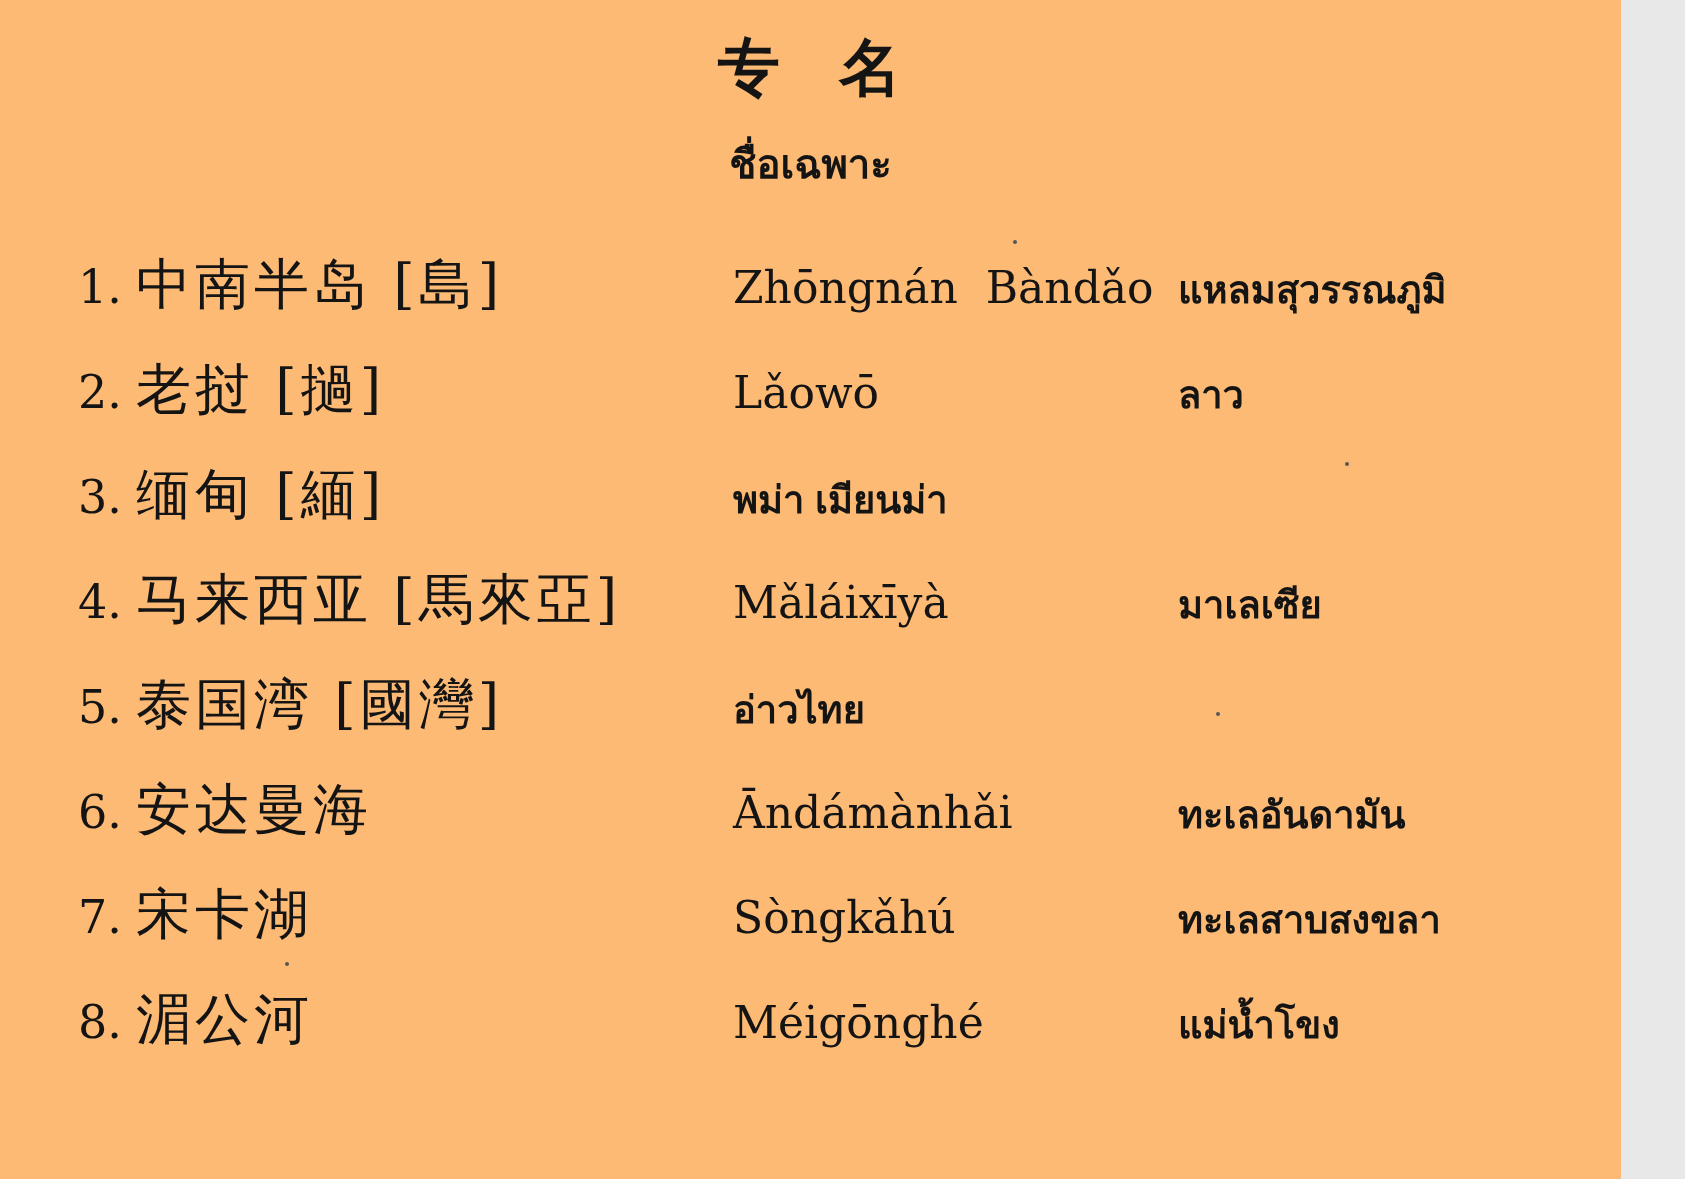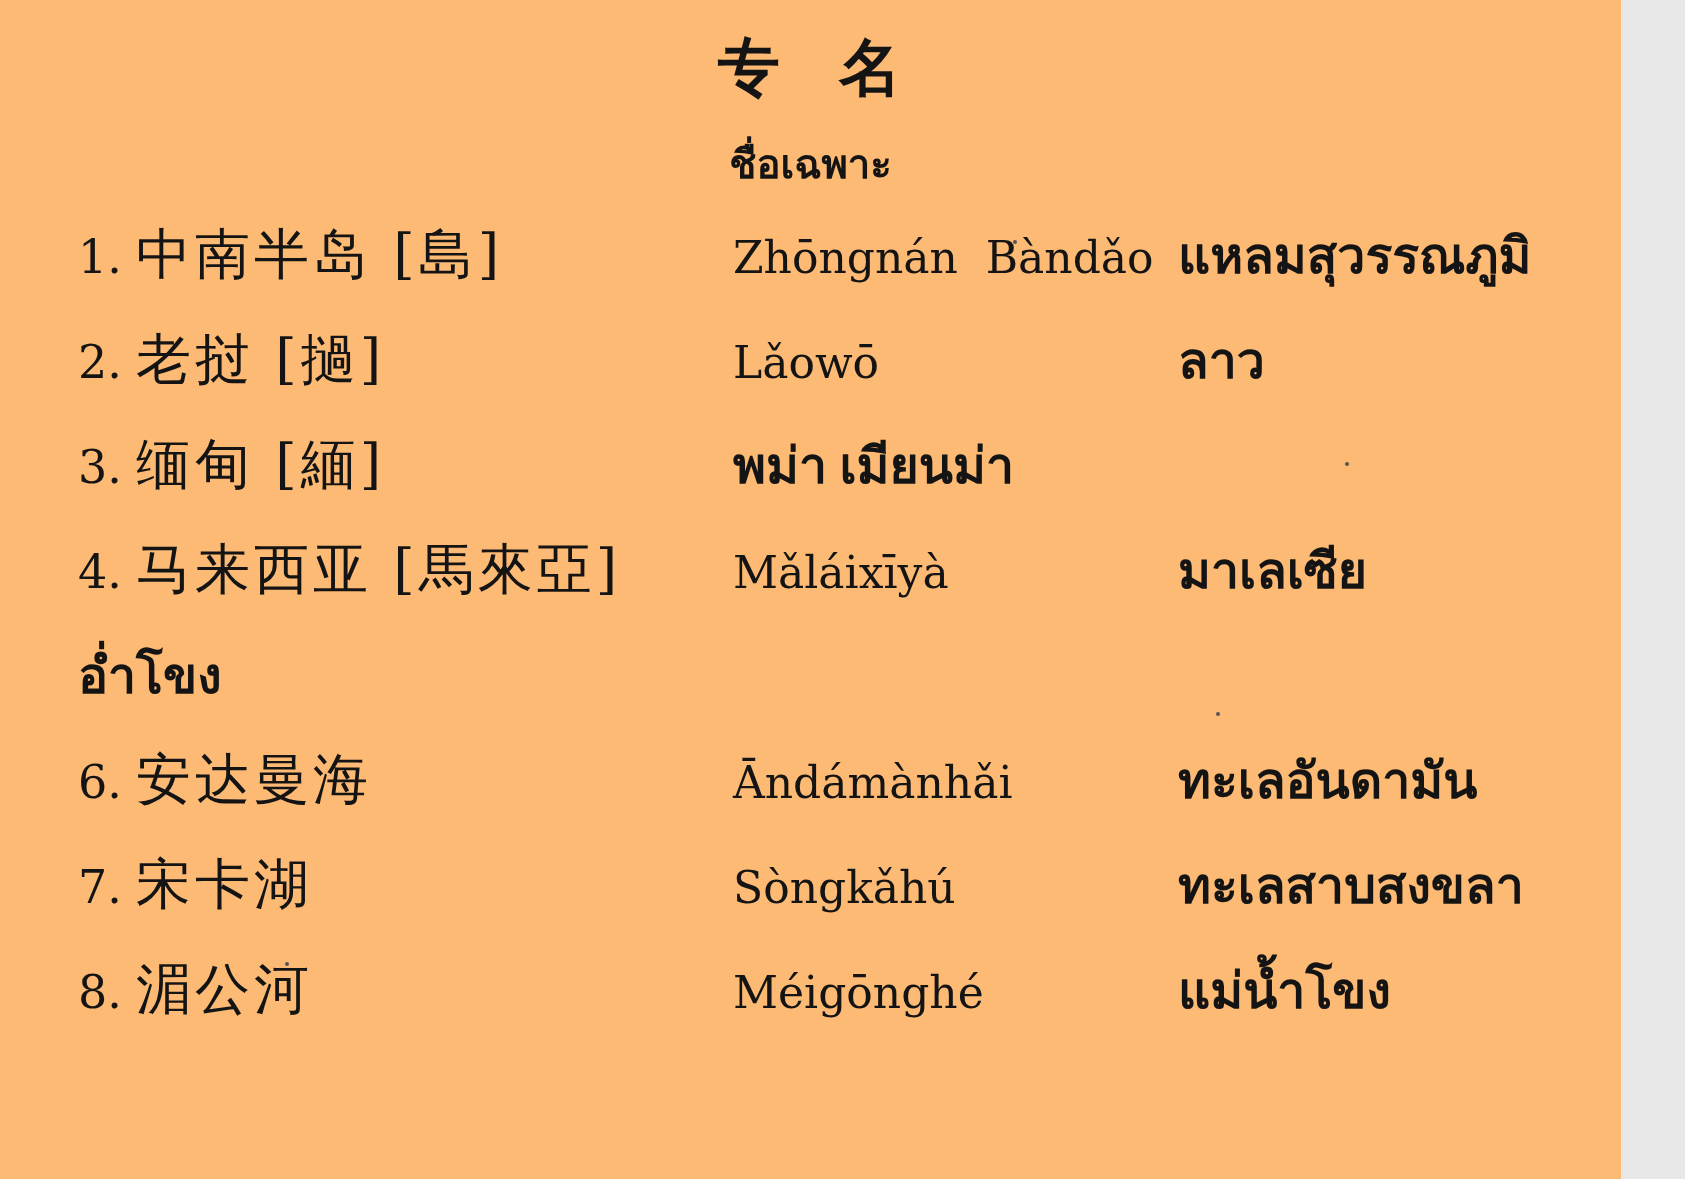--- a/index.html
+++ b/index.html
@@ -22,21 +22,21 @@
     letter-spacing: 2px;
   }
   .subtitle {
     margin-top: 22px;
     text-align: center;
     font-size: 40px;
     font-weight: bold;
     font-family: "DejaVu Sans", "Liberation Sans", sans-serif;
   }
   .vocab-list {
-    margin-top: 20px;
+    margin-top: 52px;
   }
   .vocab-row {
     display: grid;
     grid-template-columns: 655px 445px auto;
     align-items: baseline;
     height: 105px;
     padding-left: 78px;
   }
   .cn-cell { white-space: nowrap; }
   .entry-number {
@@ -46,23 +46,23 @@
   .chinese-term {
     font-size: 55px;
     font-weight: 500;
     letter-spacing: 4px;
   }
   .pinyin {
     font-size: 44px;
     white-space: pre;
   }
   .thai {
-    font-size: 50px;
+    font-size: 38px;
     font-weight: 600;
-    font-family: Liberation Serif, serif;
+    font-family: Liberation Sans, sans-serif;
   }
   .speck {
     position: absolute;
     background: #555;
     border-radius: 50%;
     width: 4px;
     height: 4px;
   }
 </style>
 </head>
@@ -92,21 +92,22 @@
       <div class="thai">พม่า เมียนม่า</div>
     </div>
 
     <div class="vocab-row">
       <div class="cn-cell"><span class="entry-number">4.</span><span class="chinese-term">马来西亚 [馬來亞]</span></div>
       <div class="pinyin">Mǎláixīyà</div>
       <div class="thai">มาเลเซีย</div>
     </div>
 
     <div class="vocab-row">
-      <div class="thai">อ่ำโขง</div>
+      <div class="cn-cell"><span class="entry-number">5.</span><span class="chinese-term">泰国湾 [國灣]</span></div>
+      <div class="thai">อ่าวไทย</div>
     </div>
 
     <div class="vocab-row">
       <div class="cn-cell"><span class="entry-number">6.</span><span class="chinese-term">安达曼海</span></div>
       <div class="pinyin">Āndámànhǎi</div>
       <div class="thai">ทะเลอันดามัน</div>
     </div>
 
     <div class="vocab-row">
       <div class="cn-cell"><span class="entry-number">7.</span><span class="chinese-term">宋卡湖</span></div>

